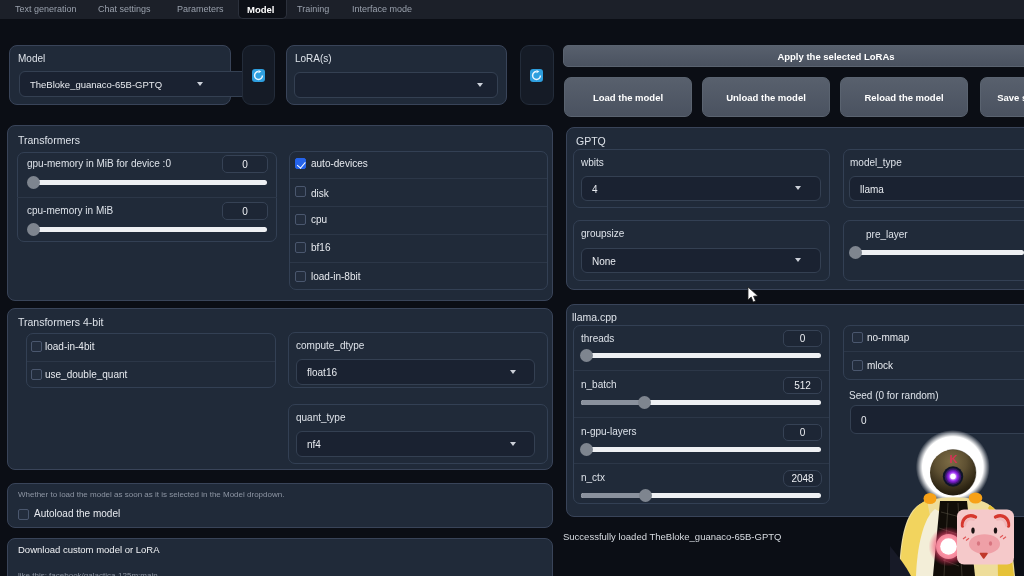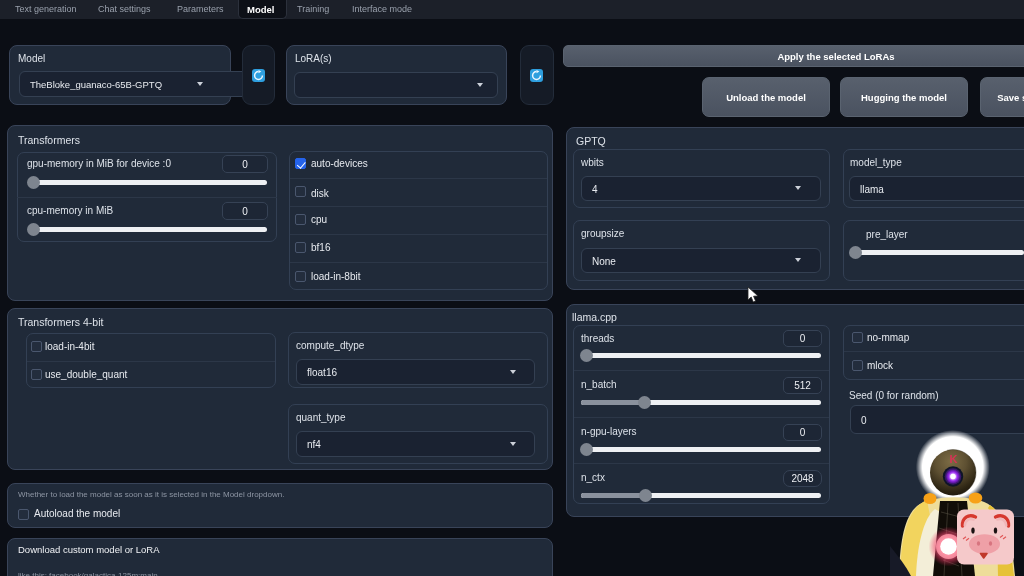--- a/index.html
+++ b/index.html
@@ -70,22 +70,23 @@
   <div class="arr" style="left:477px;top:83px;"></div>
 
   <div class="rfbtn" style="left:520px;top:45px;width:34px;height:60px;"></div>
   <svg class="abs" style="left:530px;top:69px;" width="13" height="13" viewBox="0 0 13 13">
     <rect x="0" y="0" width="13" height="13" rx="3" fill="#2e9fdf"></rect>
     <path d="M6.5 2.6 A3.9 3.9 0 1 0 10.4 6.5" fill="none" stroke="#eaf6ff" stroke-width="1.5"></path>
     <path d="M6.5 0.9 L9.4 2.6 L6.5 4.3 Z" fill="#eaf6ff"></path>
   </svg>
 
   <div class="btn" style="left:563px;top:45px;width:546px;height:22px;line-height:22px;border-radius:5px;">Apply the selected LoRAs</div>
+  <div class="btn" style="left:564px;top:77px;width:128px;height:40px;line-height:40px;">Load the model</div>
   <div class="btn" style="left:702px;top:77px;width:128px;height:40px;line-height:40px;">Unload the model</div>
-  <div class="btn" style="left:840px;top:77px;width:128px;height:40px;line-height:40px;">Hugging the model</div>
+  <div class="btn" style="left:840px;top:77px;width:128px;height:40px;line-height:40px;">Reload the model</div>
   <div class="btn" style="left:980px;top:77px;width:161px;height:40px;line-height:40px;">Save settings for this model</div>
 
   <div class="block" style="left:7px;top:125px;width:546px;height:176px;"></div>
   <div class="lbl" style="left:18px;top:134px;font-size:10.5px;">Transformers</div>
   <div class="sub" style="left:17px;top:152px;width:260px;height:90px;"></div>
   <div class="lbl" style="left:27px;top:158px;">gpu-memory in MiB for device :0</div>
   <div class="valbox" style="left:222px;top:155px;width:46px;height:18px;line-height:17px;">0</div>
   <div class="track" style="left:30px;top:180px;width:237px;"></div>
   <div class="thumb" style="left:27px;top:176px;"></div>
   <div class="divh" style="left:17px;top:197px;width:260px;"></div>
@@ -193,20 +194,21 @@
 
   <div class="block" style="left:7px;top:483px;width:546px;height:45px;"></div>
   <div class="sml" style="left:18px;top:490px;">Whether to load the model as soon as it is selected in the Model dropdown.</div>
   <div class="cb" style="left:18px;top:509px;"></div>
   <div class="cblbl" style="left:34px;top:508px;">Autoload the model</div>
 
   <div class="block" style="left:7px;top:538px;width:546px;height:80px;"></div>
   <div class="lbl" style="left:18px;top:544px;font-size:9.5px;color:#f0f2f5;">Download custom model or LoRA</div>
   <div class="sml" style="left:18px;top:571px;">like this: facebook/galactica-125m:main</div>
 
+  <div class="lbl" style="left:563px;top:531px;font-size:9.5px;color:#d8dce2;">Successfully loaded TheBloke_guanaco-65B-GPTQ</div>
 
   <svg class="abs" style="left:747px;top:286px;" width="14" height="18" viewBox="0 0 14 18">
     <path d="M1 1 L1 14 L4.2 11 L6.2 16 L8.6 15 L6.6 10.2 L11 10 Z" fill="#fff" stroke="#222" stroke-width="0.8"></path>
   </svg>
 
   <svg class="abs" style="left:880px;top:420px;" width="144" height="156" viewBox="880 420 144 156">
     <defs>
       <radialGradient id="glow">
         <stop offset="0%" stop-color="#fff" stop-opacity="1"></stop>
         <stop offset="82%" stop-color="#fff" stop-opacity="1"></stop>

